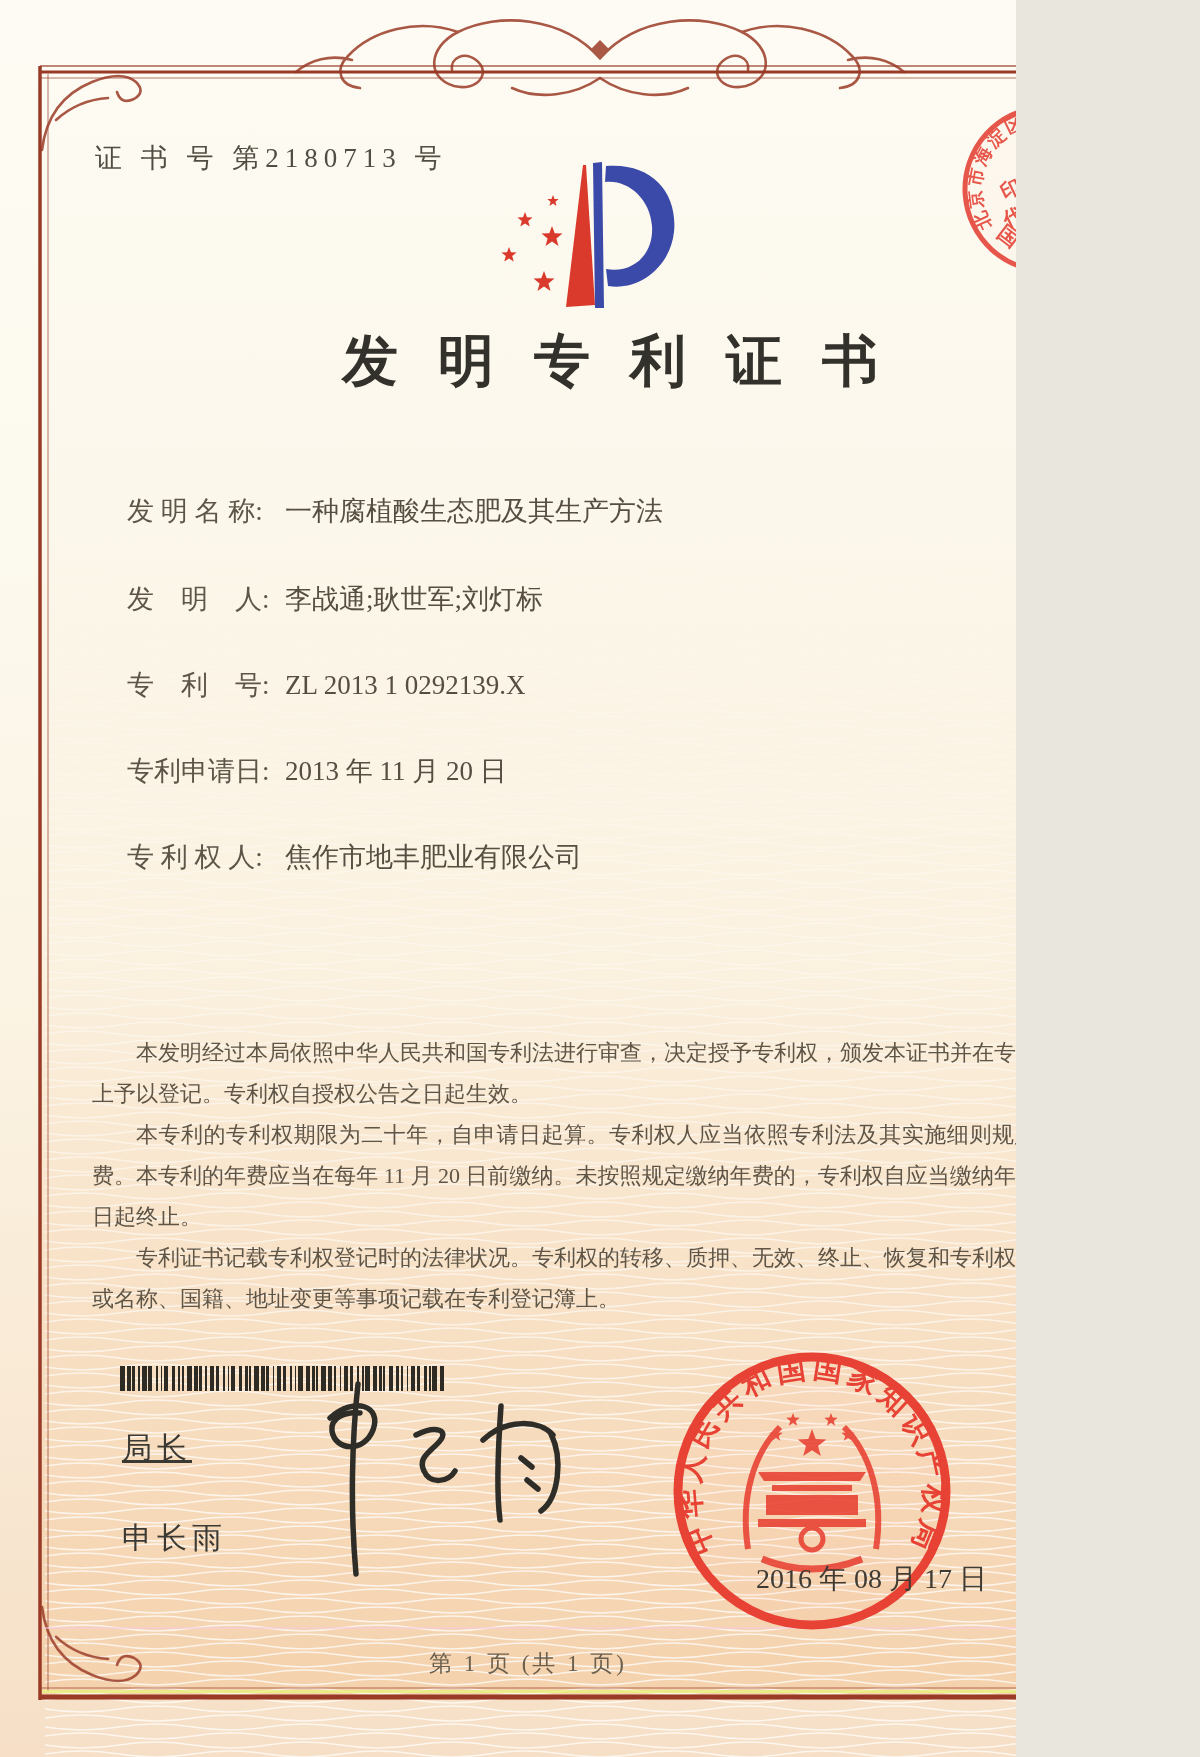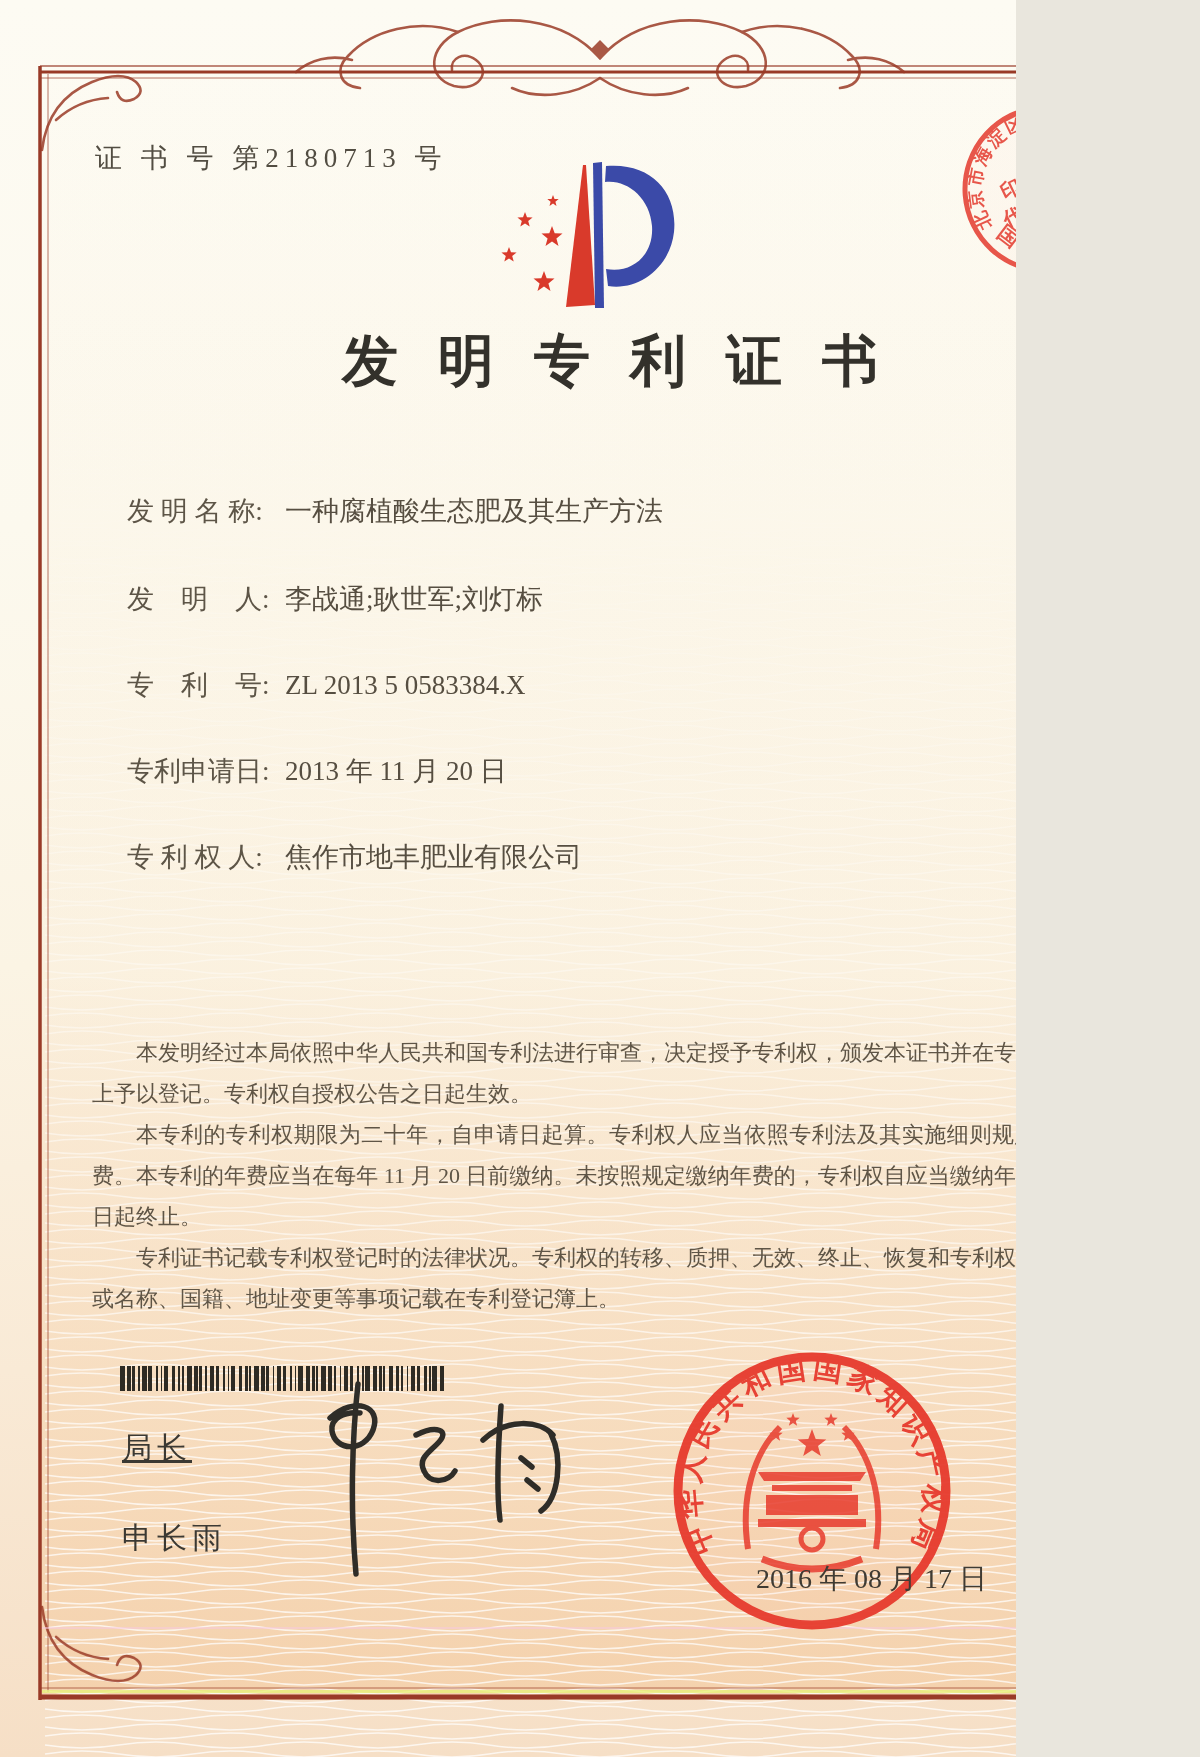--- a/index.html
+++ b/index.html
@@ -283,21 +283,21 @@
 
   <h1 class="title" style="margin:10px;">发明专利证书</h1>
 
   <div class="field" style="top:462px;">
     <span class="lbl">发 明 名 称:</span><span class="val">一种腐植酸生态肥及其生产方法</span>
   </div>
   <div class="field" style="top:550px;">
     <span class="lbl">发    明    人:</span><span class="val">李战通;耿世军;刘灯标</span>
   </div>
   <div class="field" style="top:636px;">
-    <span class="lbl">专    利    号:</span><span class="val">ZL 2013 5 0583384.X</span>
+    <span class="lbl">专    利    号:</span><span class="val">ZL 2013 1 0292139.X</span>
   </div>
   <div class="field" style="top:722px;">
     <span class="lbl">专利申请日:</span><span class="val">2013 年 11 月 20 日</span>
   </div>
   <div class="field" style="top:808px;">
     <span class="lbl">专 利 权 人:</span><span class="val">焦作市地丰肥业有限公司</span>
   </div>
 
   <div class="paras">
     <p>本发明经过本局依照中华人民共和国专利法进行审查，决定授予专利权，颁发本证书并在专利登记簿上予以登记。专利权自授权公告之日起生效。</p>
@@ -345,14 +345,15 @@
       <rect x="96" y="178" width="108" height="8"></rect>
       <circle cx="150" cy="198" r="11" fill="none" stroke="#e6392c" stroke-width="5"></circle>
       <path d="M86,208 C78,156 92,112 118,86" fill="none" stroke="#e6392c" stroke-width="6"></path>
       <path d="M214,208 C222,156 208,112 182,86" fill="none" stroke="#e6392c" stroke-width="6"></path>
       <path d="M100,218 Q150,238 200,218" fill="none" stroke="#e6392c" stroke-width="7"></path>
     </g>
   </svg>
 
   <div class="seal-date">2016 年 08 月 17 日</div>
 
+  <div class="footer">第 1 页 (共 1 页)</div>
 
 </div>
 
 </body></html>

